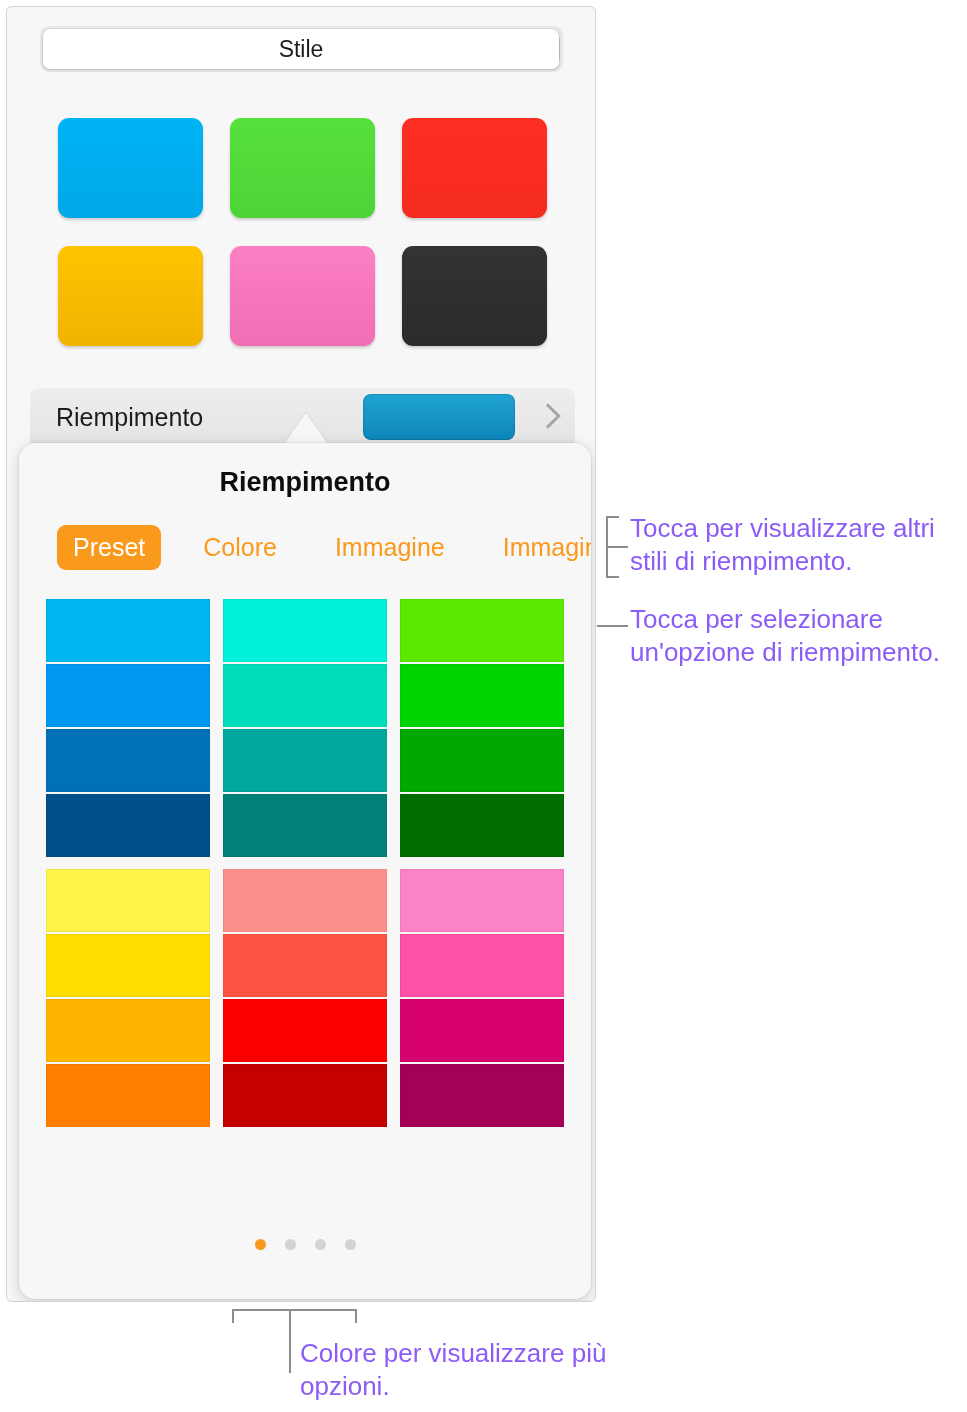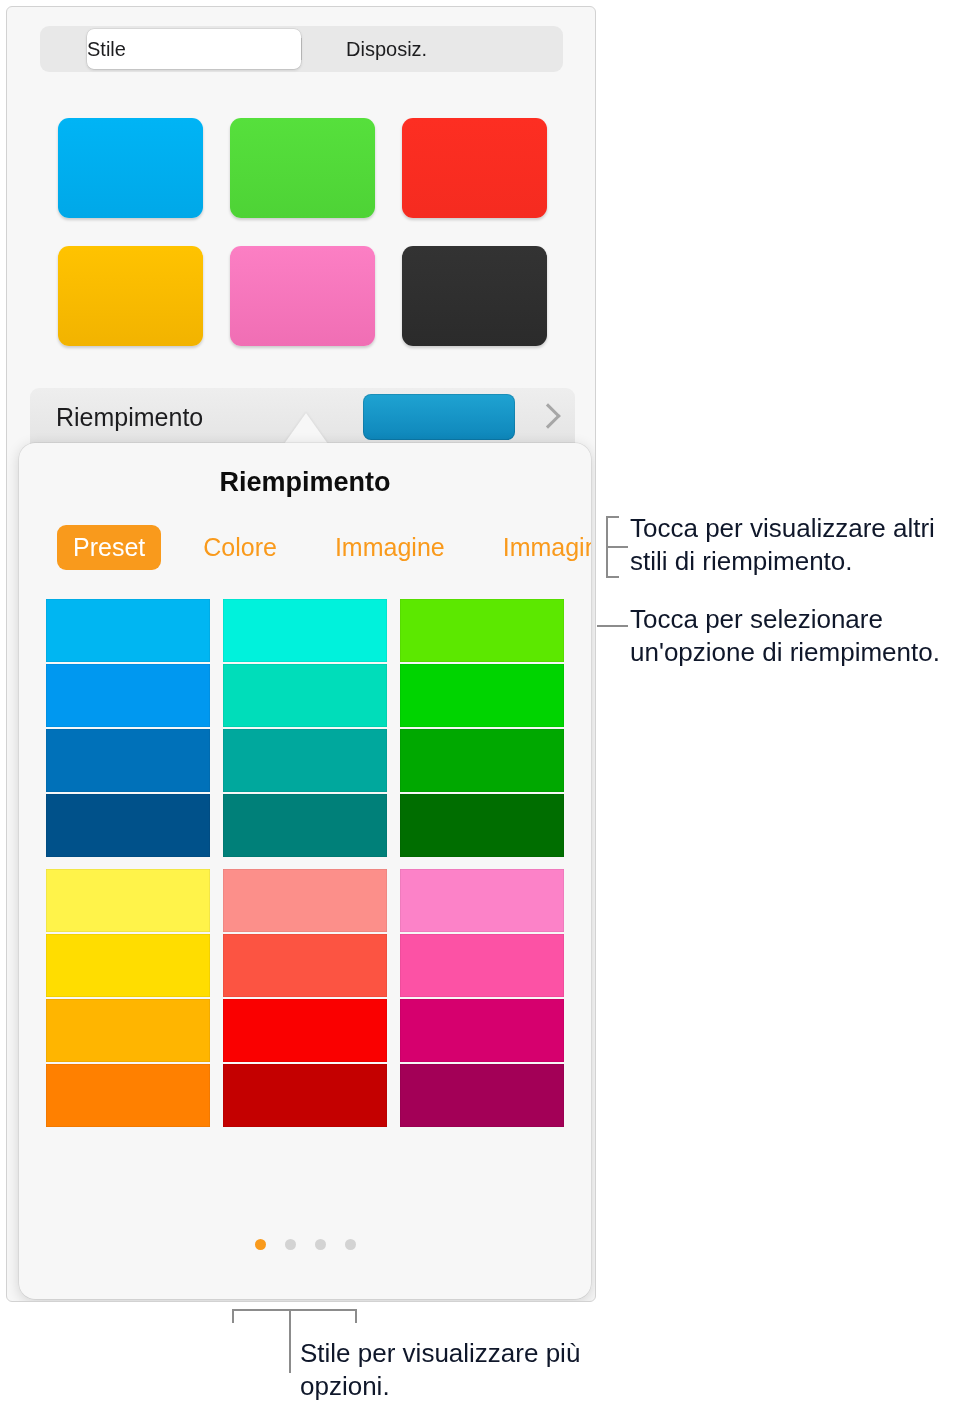--- a/index.html
+++ b/index.html
@@ -41,27 +41,26 @@
     border-radius: 9px;
     display: flex;
     align-items: center;
     box-sizing: border-box;
     padding: 3px;
   }
   .seg {
     flex: 1 1 0;
     height: 40px;
     line-height: 40px;
-    text-align: left;
-    font-size: 20px;
+    text-align: center;
+    font-size: 23px;
     color: #1d1d1f;
     border-radius: 7px;
     position: relative;
     cursor: default;
-    margin-left: 44px;
   }
   .seg.active {
     background: #ffffff;
     box-shadow: 0 0 0 0.5px rgba(0,0,0,0.10), 0 1px 3px rgba(0,0,0,0.16);
   }
   .seg-div {
     width: 1px;
     height: 22px;
     background: #c9c9c9;
     flex: 0 0 1px;
@@ -221,21 +220,21 @@
     border-radius: 50%;
     background: #d3d3d3;
   }
   .dot.active { background: #f99a1c; }
 
   
   .callout-text {
     position: absolute;
     font-size: 26px;
     line-height: 33px;
-    color: #0f172a;
+    color: #8b5cf6;
   }
   #callout-1-text { left: 630px; top: 512px; width: 320px; }
   #callout-2-text { left: 630px; top: 603px; width: 310px; }
   #callout-3-text { left: 300px; top: 1337px; width: 330px; }
 
   .leader { position: absolute; background: #8c8c8c; }
 
   
   #c1-vert  { left: 606px; top: 516px;  width: 2px;  height: 62px; }
   #c1-top   { left: 606px; top: 516px;  width: 13px; height: 2px; }
@@ -252,21 +251,20 @@
   #c3-stem  { left: 289px; top: 1309px; width: 2px;  height: 64px; }
 </style>
 </head>
 <body>
 
 <div id="panel">
 
   <div id="segmented">
     <div class="seg active">Stile</div>
     <div class="seg-div"></div>
-    <div class="seg">Disposiz.</div>
   </div>
 
   <div id="style-grid">
     <div class="style-swatch" style="background: linear-gradient(rgb(0, 180, 245), rgb(0, 168, 232));"></div>
     <div class="style-swatch" style="background: linear-gradient(rgb(86, 224, 60), rgb(78, 211, 54));"></div>
     <div class="style-swatch" style="background: linear-gradient(rgb(253, 46, 34), rgb(245, 43, 32));"></div>
     <div class="style-swatch" style="background: linear-gradient(rgb(255, 195, 0), rgb(242, 179, 0));"></div>
     <div class="style-swatch" style="background: linear-gradient(rgb(252, 127, 196), rgb(240, 110, 180));"></div>
     <div class="style-swatch" style="background: linear-gradient(rgb(51, 51, 51), rgb(43, 43, 43));"></div>
   </div>
@@ -346,13 +344,13 @@
 <div class="leader" id="c1-stub"></div>
 <div class="callout-text" id="callout-1-text">Tocca per visualizzare altri stili di riempimento.</div>
 
 <div class="leader" id="c2-line"></div>
 <div class="callout-text" id="callout-2-text">Tocca per selezionare un'opzione di riempimento.</div>
 
 <div class="leader" id="c3-horiz"></div>
 <div class="leader" id="c3-left"></div>
 <div class="leader" id="c3-right"></div>
 <div class="leader" id="c3-stem"></div>
-<div class="callout-text" id="callout-3-text">Stile per visualizzare più opzioni.</div>
+<div class="callout-text" id="callout-3-text">Colore per visualizzare più opzioni.</div>
 
 </body></html>

